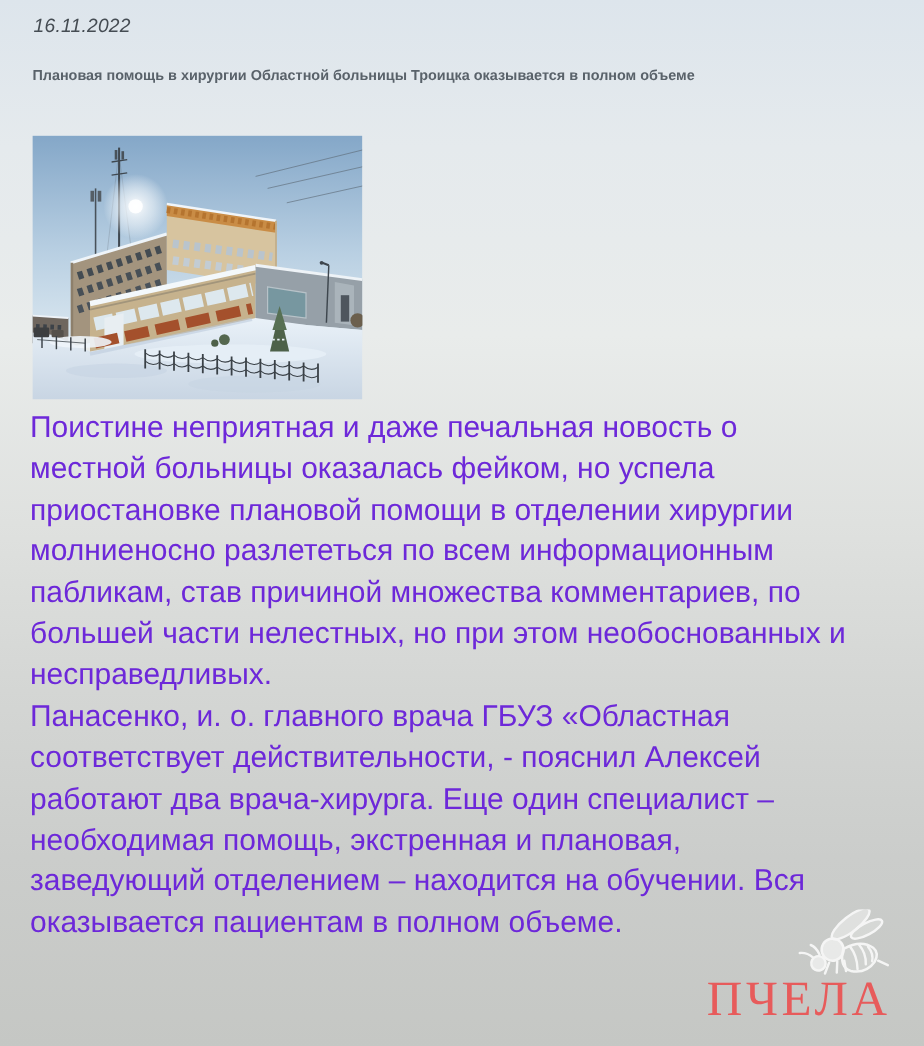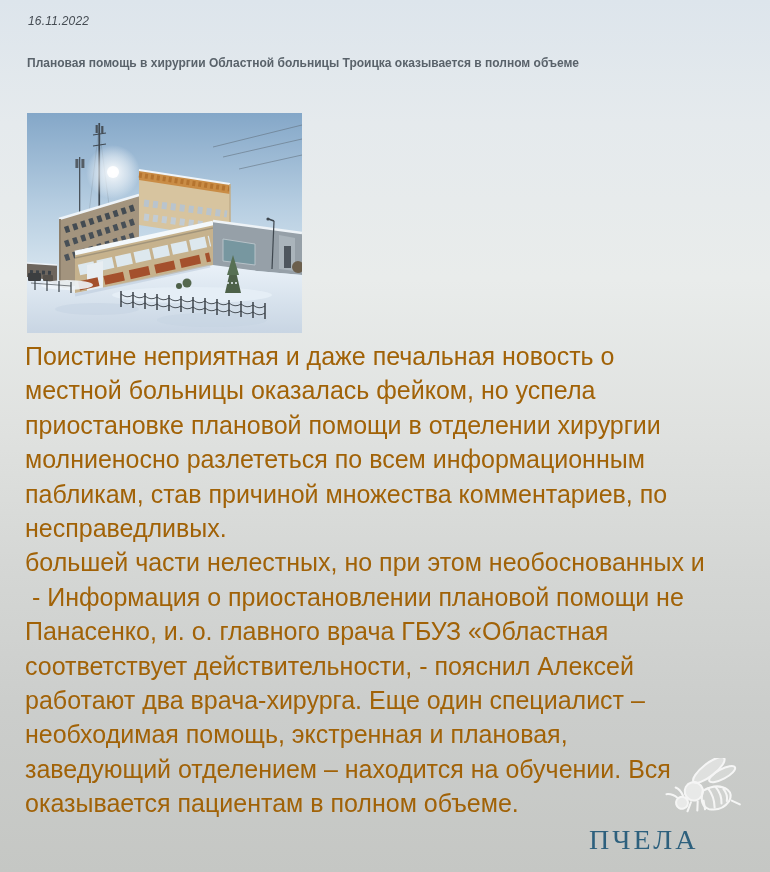--- a/index.html
+++ b/index.html
@@ -3,39 +3,39 @@
 <meta charset="utf-8">
 <style>
   html,body{margin:0;padding:0;}
   body{
     width:770px;height:872px;position:relative;overflow:hidden;
     background:linear-gradient(180deg,#dde5ec 0%,#e5eaed 14%,#e9eceb 32%,#dfe1df 50%,#d4d6d4 66%,#cbcdcb 82%,#c5c7c4 100%);
     font-family:"Liberation Sans",sans-serif;
   }
   .date{
     position:absolute;left:28px;top:14px;
-    font-style:italic;font-size:12px;color:#454c53;letter-spacing:.2px;
+    font-style:italic;font-size:16px;color:#454c53;letter-spacing:.2px;
   }
   .title{
     position:absolute;left:27px;top:52px;width:740px;margin:0;
     font-size:12px;font-weight:bold;line-height:23px;color:#59626a;
   }
   .photo{
     position:absolute;left:27px;top:113px;width:275px;height:220px;
   }
   .photo svg{display:block;width:275px;height:220px;}
   .body-text{position:absolute;left:25px;top:339px;width:745px;}
   .body-line{
-    font-size:25px;line-height:34.4px;color:#a16207;white-space:pre;
+    font-size:25px;line-height:34.4px;color:#6d28d9;white-space:pre;
   }
   .watermark{position:absolute;left:583px;top:758px;width:187px;height:104px;opacity:.82;}
   .watermark-text{
     position:absolute;left:6px;bottom:6px;
-    font-family:"Liberation Serif",serif;font-size:28px;letter-spacing:3px;
-    color:#0c4a6e;white-space:nowrap;
+    font-family:"Liberation Serif",serif;font-size:41px;letter-spacing:3px;
+    color:#ef4444;white-space:nowrap;
   }
   .bee{position:absolute;right:2px;top:0;}
 </style>
 </head>
 <body>
 
 <div class="date">16.11.2022</div>
 
 <h1 class="title">Плановая помощь в хирургии Областной больницы Троицка оказывается в полном объеме</h1>
 
@@ -178,23 +178,22 @@
     </g>
   </svg>
 </div>
 
 <div class="body-text">
   <div class="body-line">Поистине неприятная и даже печальная новость о</div>
   <div class="body-line">местной больницы оказалась фейком, но успела</div>
   <div class="body-line">приостановке плановой помощи в отделении хирургии</div>
   <div class="body-line">молниеносно разлететься по всем информационным</div>
   <div class="body-line">пабликам, став причиной множества комментариев, по</div>
+  <div class="body-line">большей части нелестных, но при этом необоснованных и</div>
   <div class="body-line">несправедливых.</div>
-  <div class="body-line">большей части нелестных, но при этом необоснованных и</div>
-  <div class="body-line"> - Информация о приостановлении плановой помощи не</div>
   <div class="body-line">Панасенко, и. о. главного врача ГБУЗ «Областная</div>
   <div class="body-line">соответствует действительности, - пояснил Алексей</div>
   <div class="body-line">работают два врача-хирурга. Еще один специалист –</div>
   <div class="body-line">необходимая помощь, экстренная и плановая,</div>
   <div class="body-line">заведующий отделением – находится на обучении. Вся</div>
   <div class="body-line">оказывается пациентам в полном объеме.</div>
 </div>
 
 <div class="watermark">
   <svg class="bee" width="118" height="60" viewBox="0 0 110 62" xmlns="http://www.w3.org/2000/svg">

